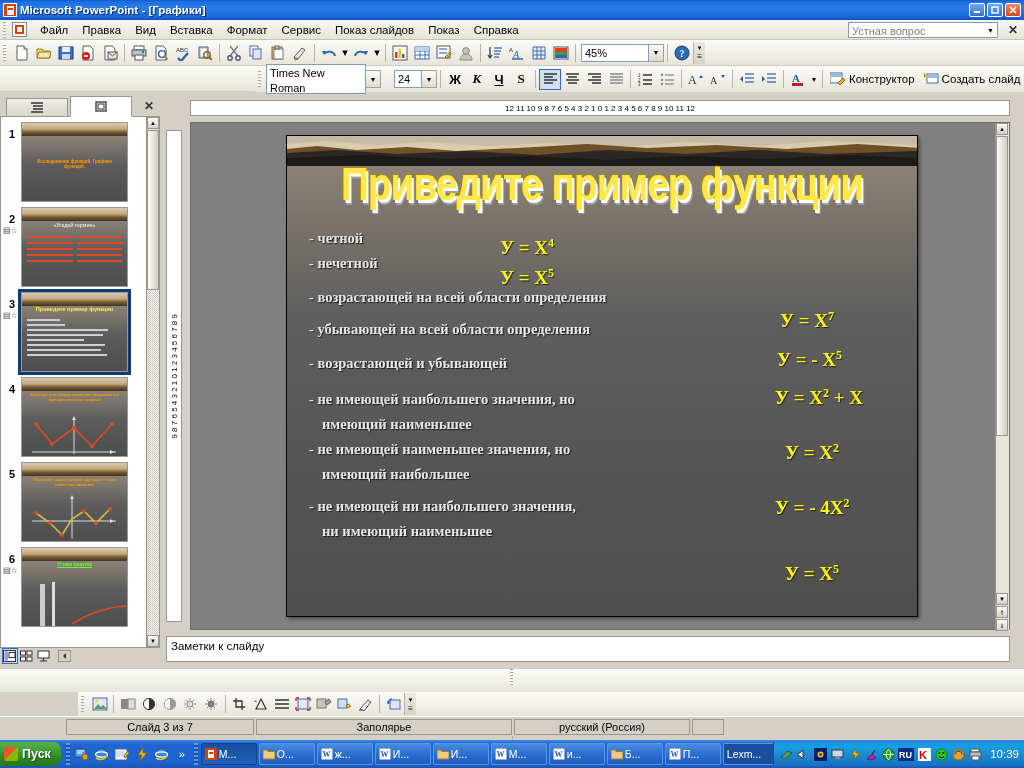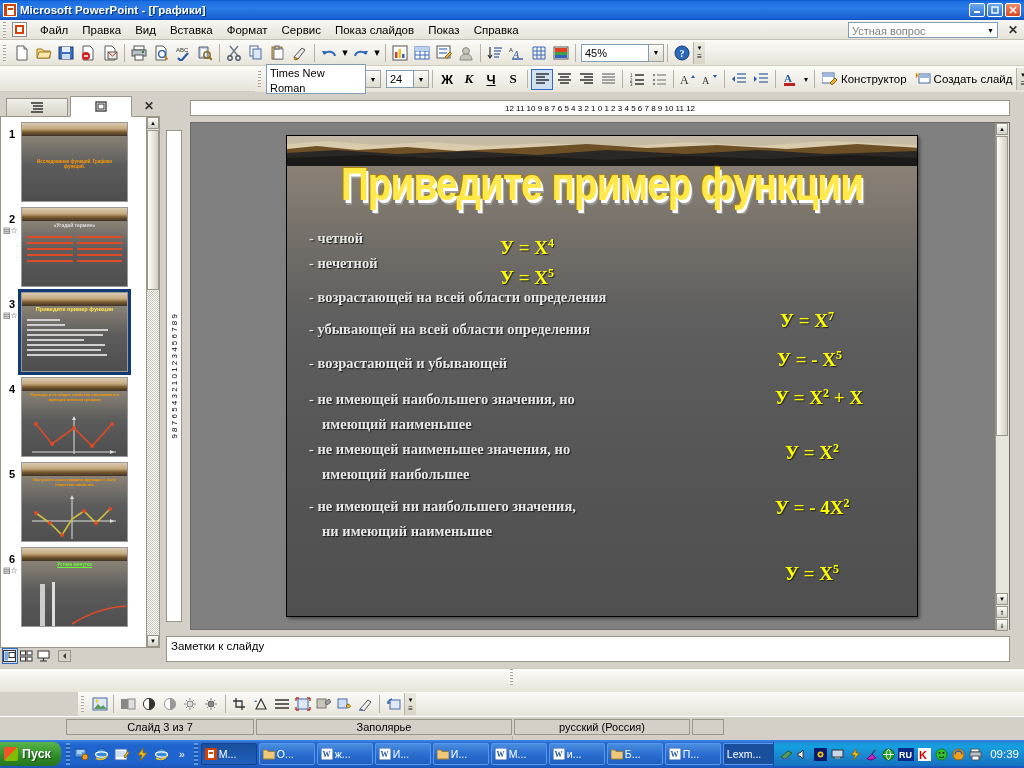--- a/index.html
+++ b/index.html
@@ -502,21 +502,21 @@
         <span style="font-size:8px">≡</span>
       </div>
   </div>
 
   <div class="toolbar2-left"></div>
 
   <div class="toolbar2">
     <div class="gripper"></div>
     <div class="font-box">Times New Roman</div>
     <div class="zoom-arrow">▼</div>
-    <div class="size-box" style="margin-left:5px">24</div>
+    <div class="size-box" style="margin-left:13px">24</div>
     <div class="zoom-arrow">▼</div>
     <div class="sep"></div>
 
     <div class="fmt-btn bold">Ж</div>
     <div class="fmt-btn ital">К</div>
     <div class="fmt-btn under">Ч</div>
     <div class="fmt-btn shad">S</div>
     <div class="sep"></div>
 
     <div class="fmt-btn active">
@@ -1306,17 +1306,17 @@
             <path d="M3 6.5a3.5 3.5 0 0 1 7 0" fill="none" stroke="#2a5aa8" stroke-width="1.4"></path>
           </svg>
         </div>
       <div class="tray-ico">
         <svg class="ico" width="13" height="13" viewBox="0 0 13 13">
             <rect x="2" y="1" width="8" height="3" fill="#fff" stroke="#555"></rect>
             <rect x="1" y="4" width="11" height="5" fill="#b8c2cc" stroke="#555"></rect>
             <rect x="3" y="8" width="7" height="4" fill="#fff" stroke="#555"></rect>
           </svg>
         </div>
-      <div class="clock">09:39</div>
+      <div class="clock">10:39</div>
     </div>
   </div>
 
 </div>
 
 </body></html>

